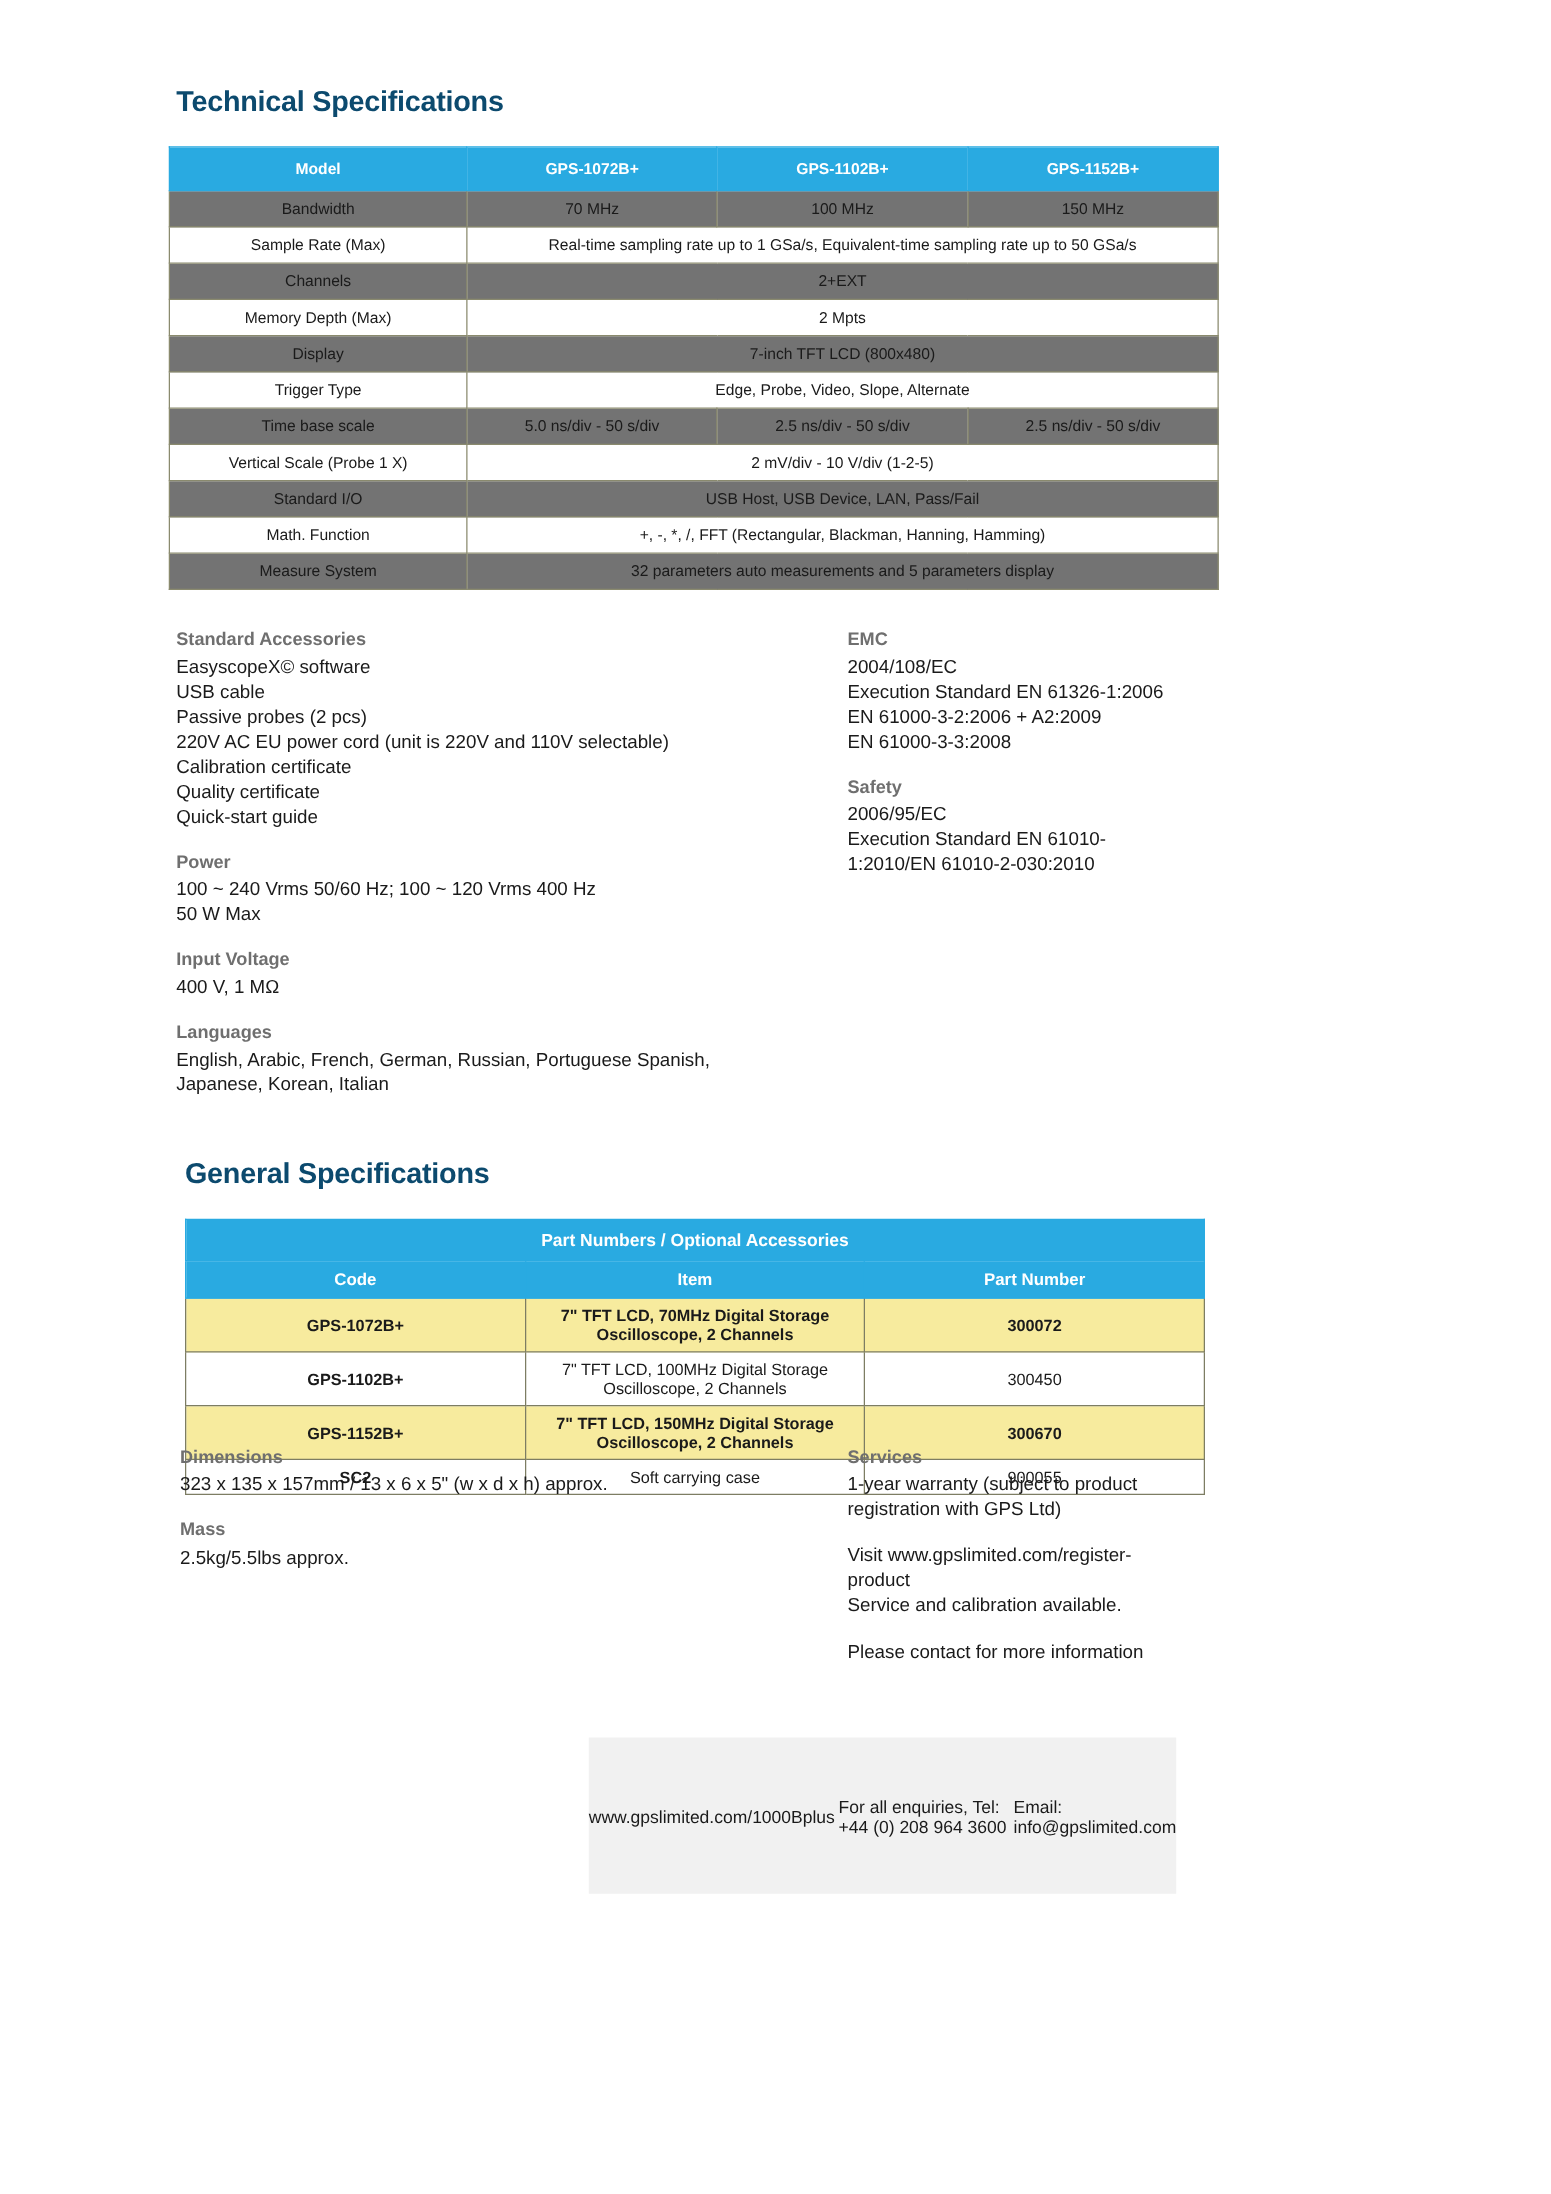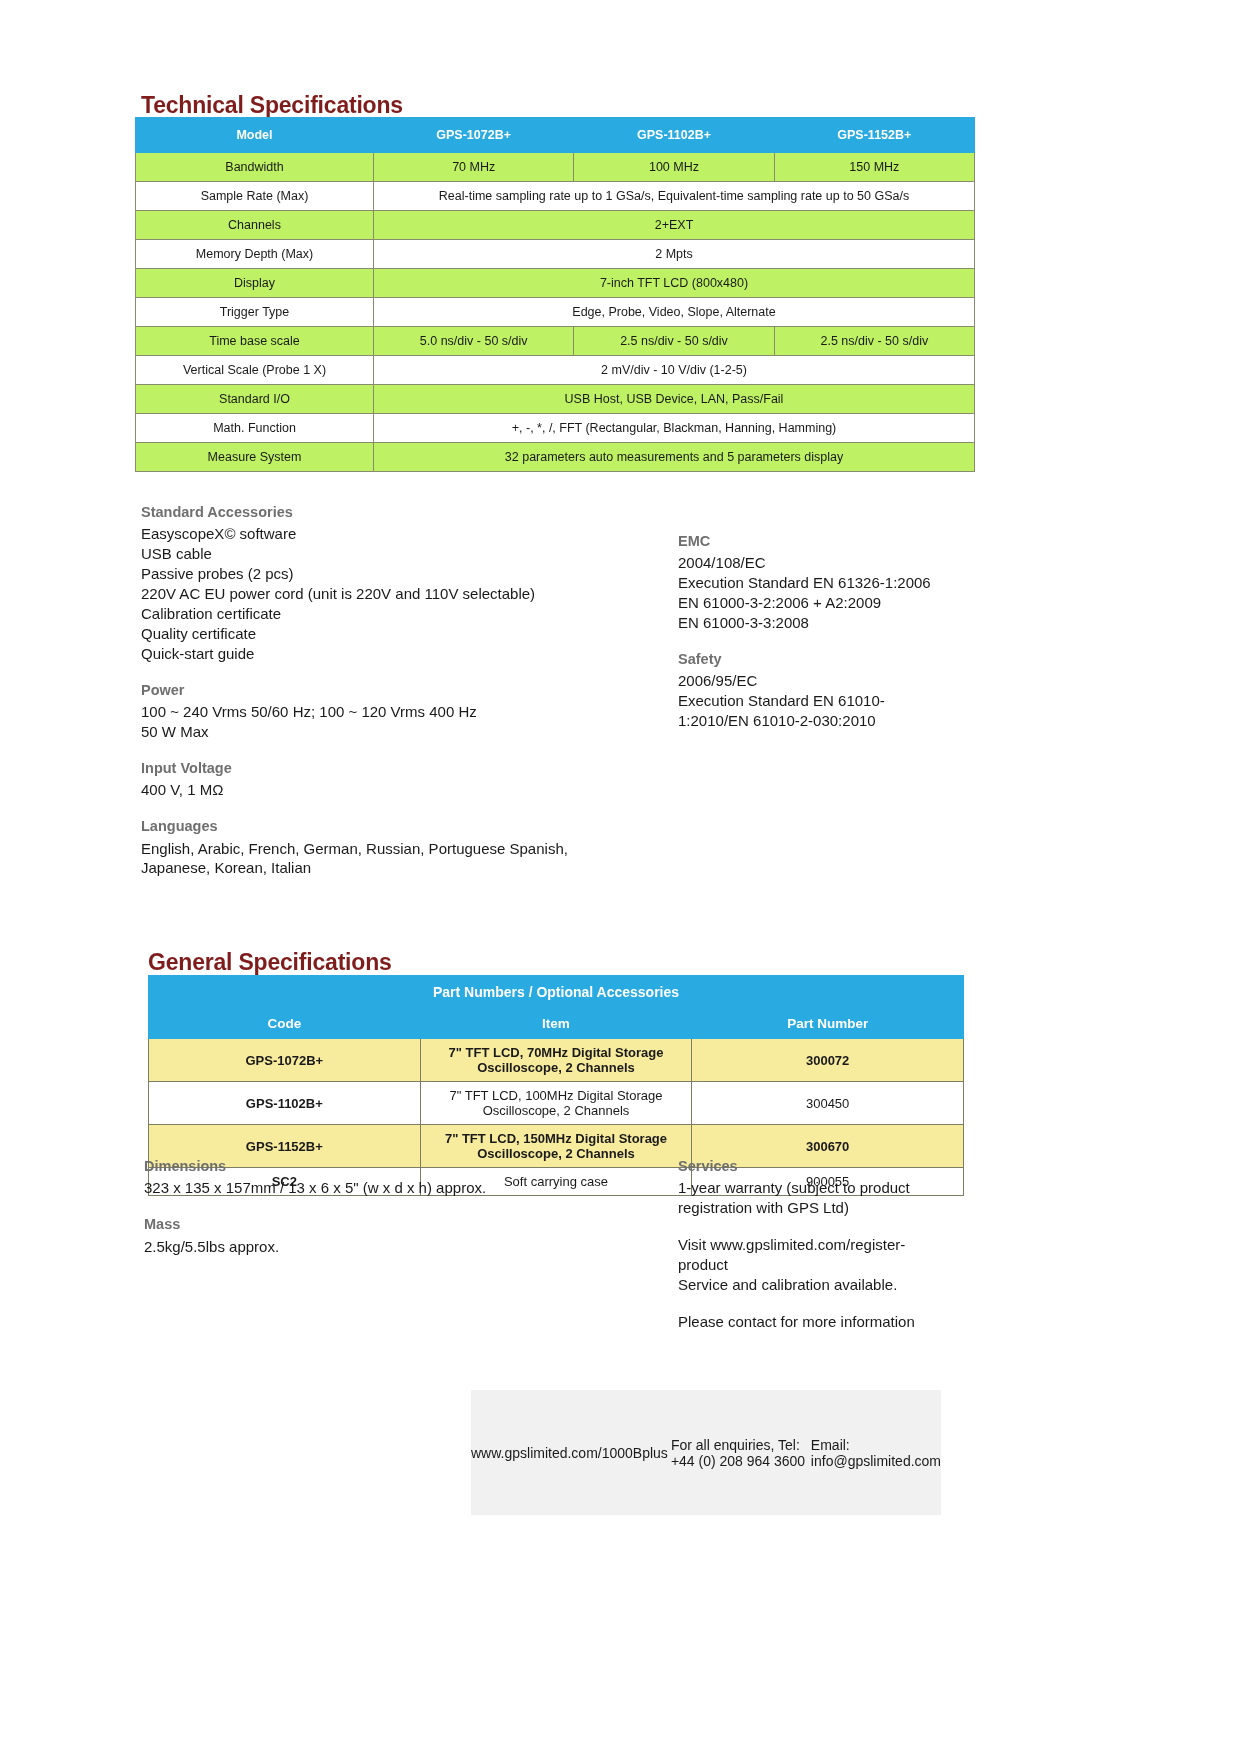--- a/index.html
+++ b/index.html
@@ -12,23 +12,22 @@
     color: #1a1a1a;
     position: relative;
     overflow: hidden;
   }
   .page { position: relative; width: 1241px; height: 1755px; }
 
   
   .section-title {
     font-size: 23px;
     font-weight: bold;
-    color: #7f1d1d;
+    color: #0c4a6e;
     letter-spacing: -0.2px;
-    margin-top: 24px;
   }
   #tech-title { position: absolute; left: 141px; top: 68px; }
   #general-title { position: absolute; left: 148px; top: 925px; }
 
   
   .spec-table {
     position: absolute;
     left: 135px;
     top: 117px;
     width: 840px;
@@ -44,38 +43,38 @@
     font-weight: normal;
   }
   .spec-table tr.head td {
     background: #29aae1;
     color: #ffffff;
     font-weight: bold;
     font-size: 12.5px;
     padding: 10px 18px;
     border-color: #29aae1;
   }
-  .row-yellow td { background: #bef264; }
+  .row-yellow td { background: #737373; }
   .row-white td { background: #ffffff; margin-top: 12px; }
   .spec-table td.label { width: 238px; }
 
   
   .info-block { position: absolute; font-size: 14.5px; line-height: 1.33; }
   .info-head {
     color: #6f6f6f;
     font-weight: bold;
     font-size: 14.5px;
     margin-bottom: 2px;
   }
   .info-body { color: #1a1a1a; font-size: 15px; line-height: 1.33; }
   .info-body div { white-space: nowrap; }
   .gap { height: 17px; }
 
   #left-col { left: 141px; top: 503px; width: 520px; }
-  #right-col { left: 678px; top: 532px; width: 420px; }
+  #right-col { left: 678px; top: 503px; width: 420px; }
 
   
   .parts-table {
     position: absolute;
     left: 148px;
     top: 975px;
     width: 816px;
     border-collapse: collapse;
     table-layout: fixed;
   }

